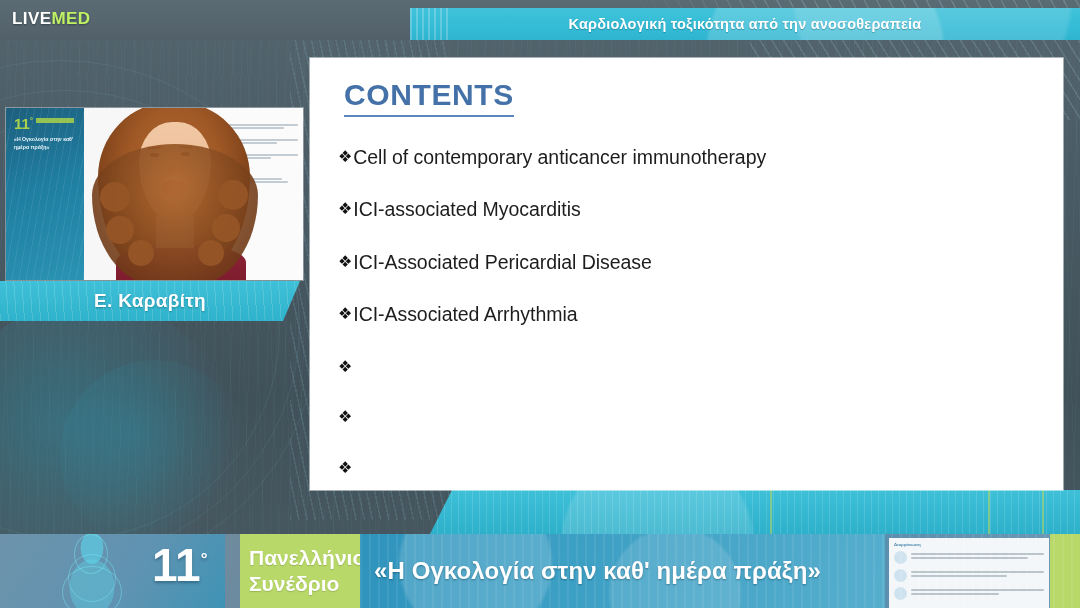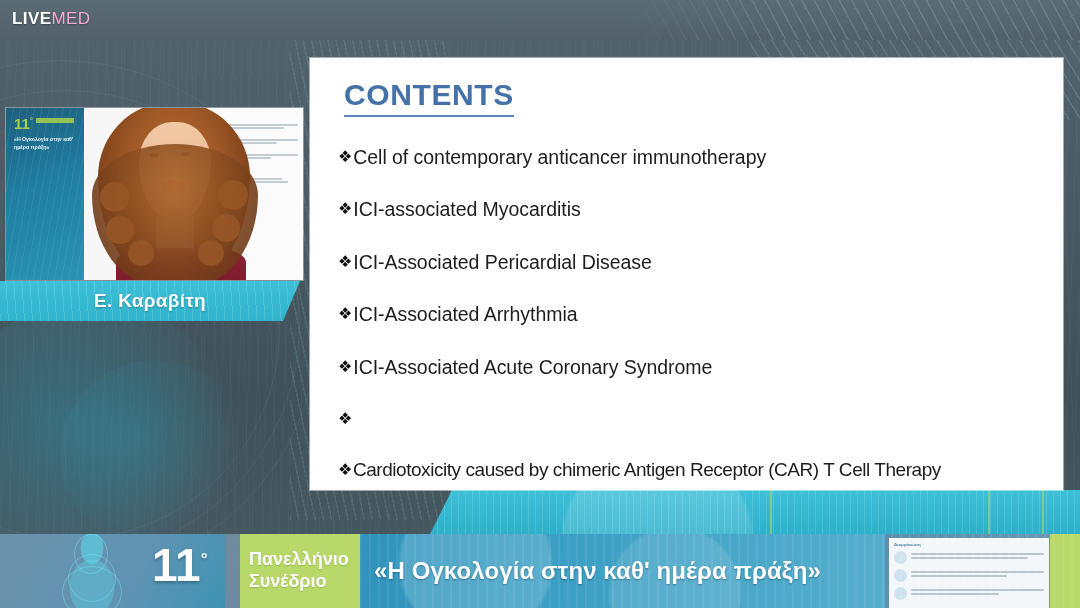--- a/index.html
+++ b/index.html
@@ -54,21 +54,21 @@
     background:repeating-linear-gradient(62deg, rgba(180,225,240,.18) 0 1.5px, transparent 1.5px 11px);
     -webkit-mask-image:linear-gradient(90deg, transparent 0 58%, #000 72%, #000 100%);
             mask-image:linear-gradient(90deg, transparent 0 58%, #000 72%, #000 100%);
   }
   .logo {
     position:absolute; left:12px; top:9px;
     font-size:17px; letter-spacing:.4px; color:#fff;
     text-shadow:0 1px 2px rgba(0,0,0,.35);
   }
   .logo .b { font-weight:700; }
-  .logo .l { font-weight:400; color:#f9a8d4; }
+  .logo .l { font-weight:700; color:#bef264; }
 
   .titlebar {
     position:absolute; left:410px; top:8px; width:670px; height:32px;
     background:linear-gradient(180deg,#41c2da 0%,#35bcd6 55%,#2fb4cf 100%);
     overflow:hidden;
   }
   .titlebar-deco {
     position:absolute; inset:0;
     background:
       radial-gradient(circle at 62% 150%, rgba(255,255,255,.16) 0 28%, transparent 29%),
@@ -269,21 +269,21 @@
     text-shadow:0 2px 3px rgba(0,40,60,.35);
   }
   .bot-11 sup { font-size:17px; vertical-align:super; }
   .bot-green {
     position:absolute; left:240px; top:0; width:120px; height:74px;
     background:#b9d86a;
     display:flex; flex-direction:column; justify-content:center;
     padding-left:9px;
   }
   .bot-green span {
-    color:#ffffff; font-weight:700; font-size:18px; line-height:1.22;
+    color:#ffffff; font-weight:700; font-size:21px; line-height:1.22;
     text-shadow:0 1px 1px rgba(90,120,40,.35);
   }
   .bot-mid {
     position:absolute; left:360px; top:0; width:525px; height:74px;
     background:
       radial-gradient(circle at 22% 40%, rgba(255,255,255,.16) 0 18%, transparent 19%),
       radial-gradient(circle at 60% 80%, rgba(255,255,255,.12) 0 20%, transparent 21%),
       linear-gradient(100deg,#2f93bc 0%,#3c9fc4 40%,#56aecd 100%);
     display:flex; align-items:center;
     padding-left:14px;
@@ -328,20 +328,25 @@
   <div class="bg-arc" style="left:-170px;top:90px;width:470px;height:470px;"></div>
   <div class="bg-arc" style="left:-140px;top:120px;width:420px;height:420px;"></div>
   <div class="bg-hatch-tr"></div>
   <div class="bg-hatch-mid"></div>
 
   <div class="topstrip">
     <div class="topstrip-hatch"></div>
   </div>
   <div class="logo"><span class="b">LIVE</span><span class="l">MED</span></div>
 
+  <div class="titlebar">
+    <div class="titlebar-deco"></div>
+    <div class="titlebar-bars"></div>
+    <div class="titlebar-text">Καρδιολογική τοξικότητα από την ανοσοθεραπεία</div>
+  </div>
 
   <div class="lowband">
     <div class="lowband-hatch"></div>
     <div class="lowband-divs">
       <i style="left:340px;"></i>
         <i style="left:558px;"></i>
         <i style="left:612px;"></i>
     </div>
   </div>
 
@@ -359,28 +364,26 @@
       <div class="bullet">
           <span class="mark">❖</span>
           <span>ICI-Associated Pericardial Disease</span>
         </div>
       <div class="bullet">
           <span class="mark">❖</span>
           <span>ICI-Associated Arrhythmia</span>
         </div>
       <div class="bullet">
           <span class="mark">❖</span>
-          <span>ICI-Associated Acute Coronary Syndrome</span>
         </div>
       <div class="bullet">
           <span class="mark">❖</span>
         </div>
       <div class="bullet tight">
           <span class="mark">❖</span>
-          <span>Cardiotoxicity caused by chimeric Antigen Receptor (CAR)  T Cell Therapy</span>
         </div>
     </div>
   </div>
 
   <div class="video-wrap">
     <div class="video-inner">
 
       <div class="vid-leftpanel">
         <div class="dna"></div>
         <div class="vid-11bar"></div>

